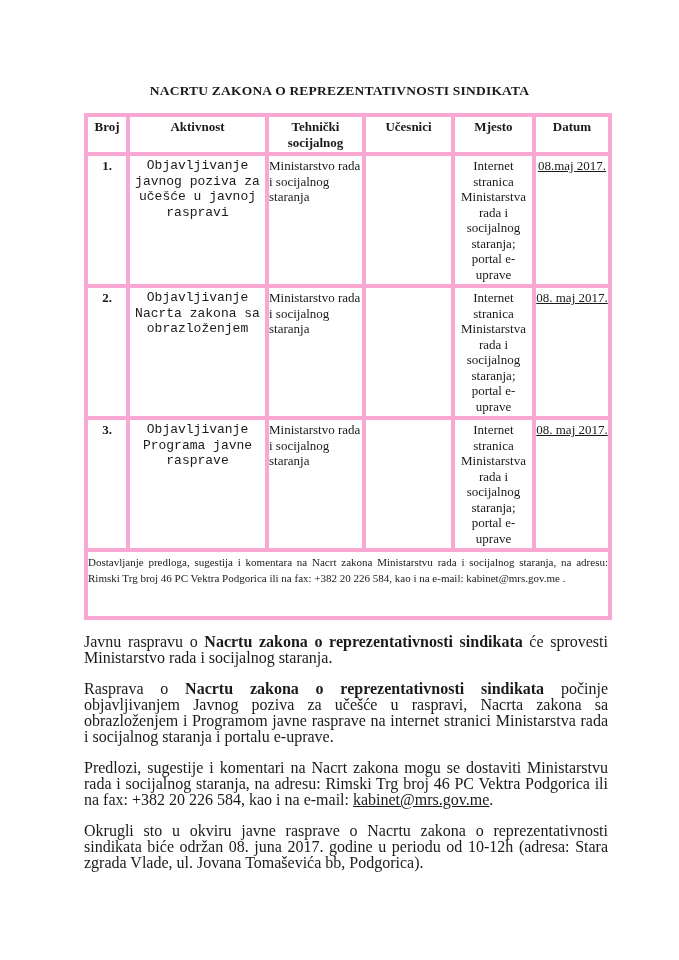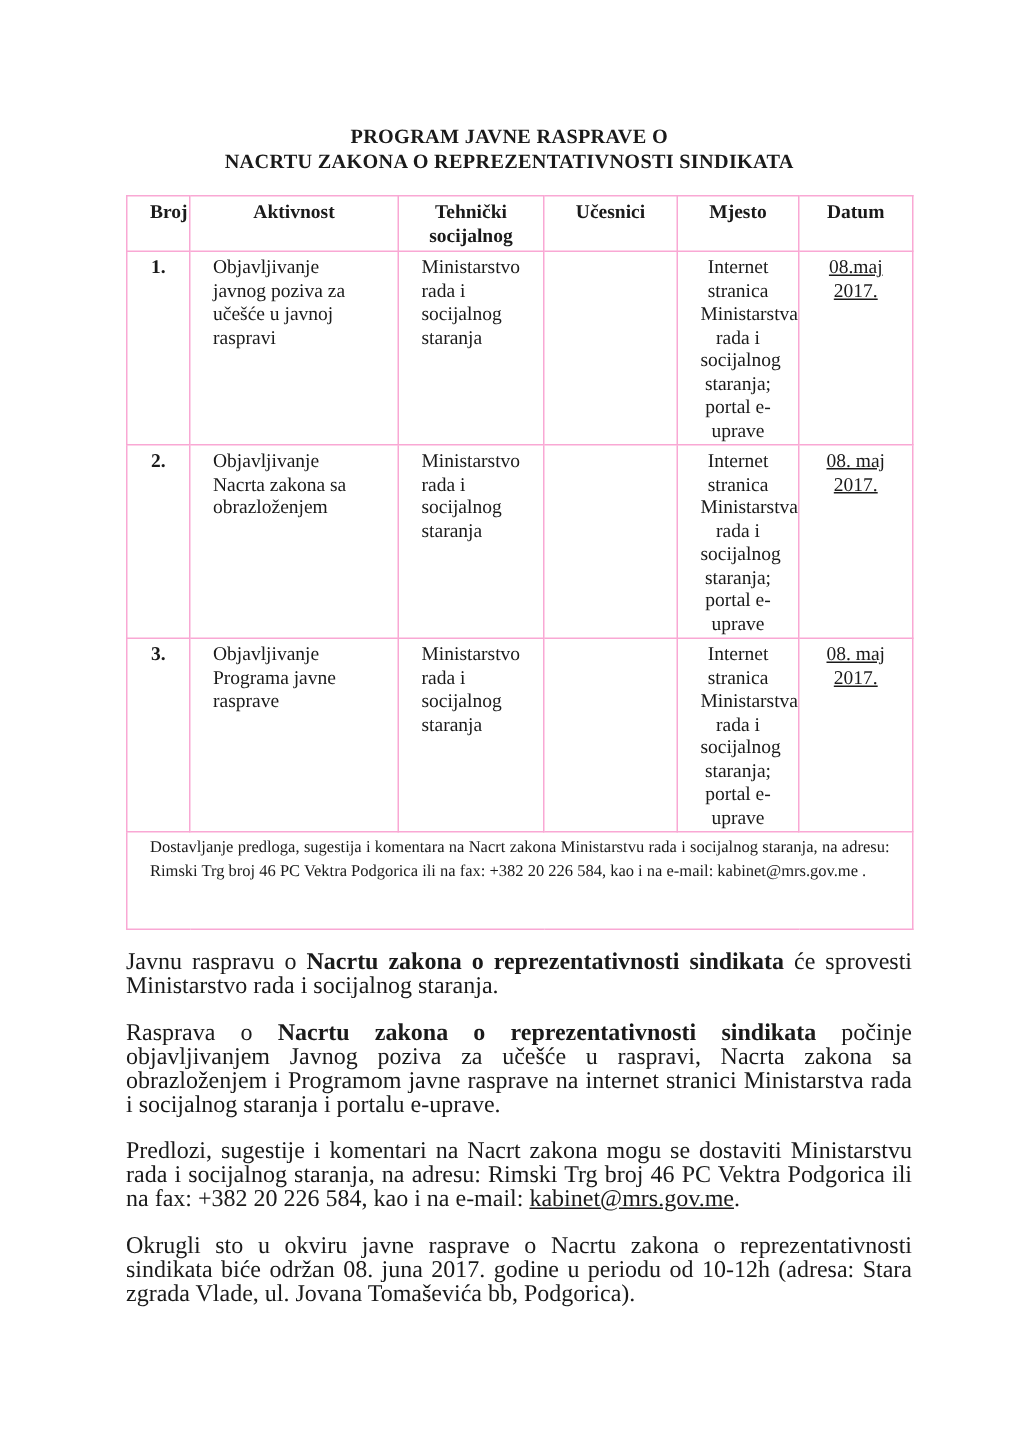--- a/index.html
+++ b/index.html
@@ -37,36 +37,36 @@
   }
   table.program {
     border-collapse: collapse;
     table-layout: fixed;
     width: 524px;
     font-size: 13px;
     line-height: 15.5px;
   }
   table.program th,
   table.program td {
-    border: 1px solid #f9a8d4;
+    border: 4px solid #f9a8d4;
     vertical-align: top;
-    padding: 2px 15px;
+    padding: 2px 0;
     overflow: hidden;
   }
   table.program th {
     font-weight: bold;
     text-align: center;
     font-size: 13px;
   }
   tr.header-row { height: 37px; }
   tr.data-row-1 { height: 124px; }
   tr.data-row-2 { height: 124px; }
   tr.data-row-3 { height: 125px; }
   td.c-broj   { text-align: center; font-weight: bold; }
-  td.c-akt    { text-align: left; padding: 2px 8px 2px 5px; }
+  td.c-akt    { text-align: center; padding: 2px 8px 2px 5px; font-family: Liberation Mono, monospace; }
   td.c-org    { text-align: left; }
   td.c-uces   { text-align: center; }
   td.c-mjesto { text-align: center; padding: 2px 3px; }
   td.c-datum  { text-align: center; text-decoration: underline; }
   td.footer-cell {
     height: 60px;
     text-align: justify;
     font-size: 11px;
     line-height: 16px;
     padding: 3px 6px;
@@ -84,21 +84,20 @@
     text-decoration: underline;
     cursor: pointer;
   }
 </style>
 </head>
 <body>
 
 <div class="page">
 
   <h1 class="doc-title">
-    <span>PROGRAM JAVNE RASPRAVE O</span>
     <span>NACRTU ZAKONA O REPREZENTATIVNOSTI SINDIKATA</span>
   </h1>
 
   <div class="content">
 
     <table class="program">
       <colgroup>
         <col style="width:42px">
         <col style="width:139px">
         <col style="width:97px">

